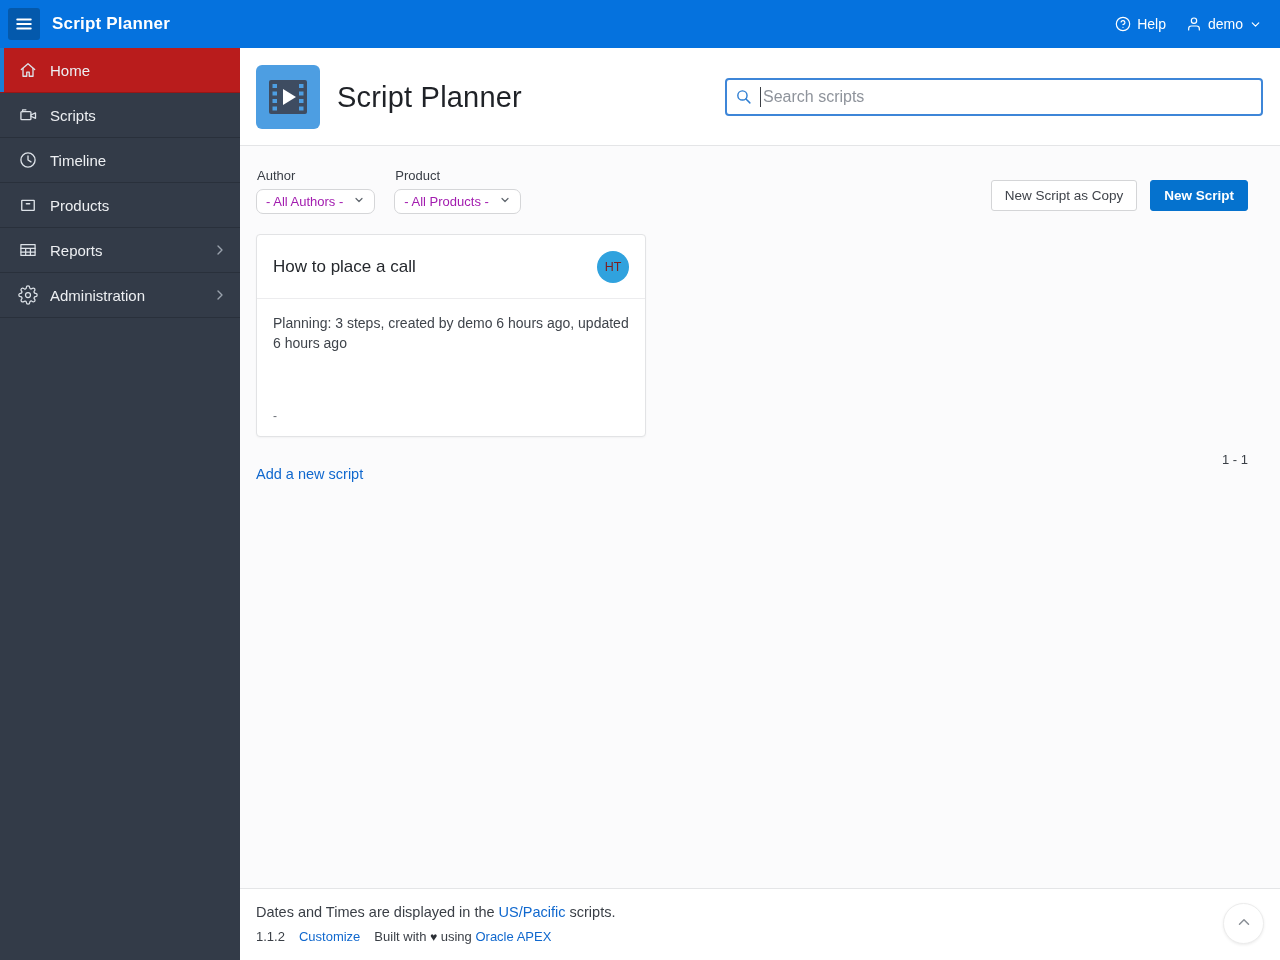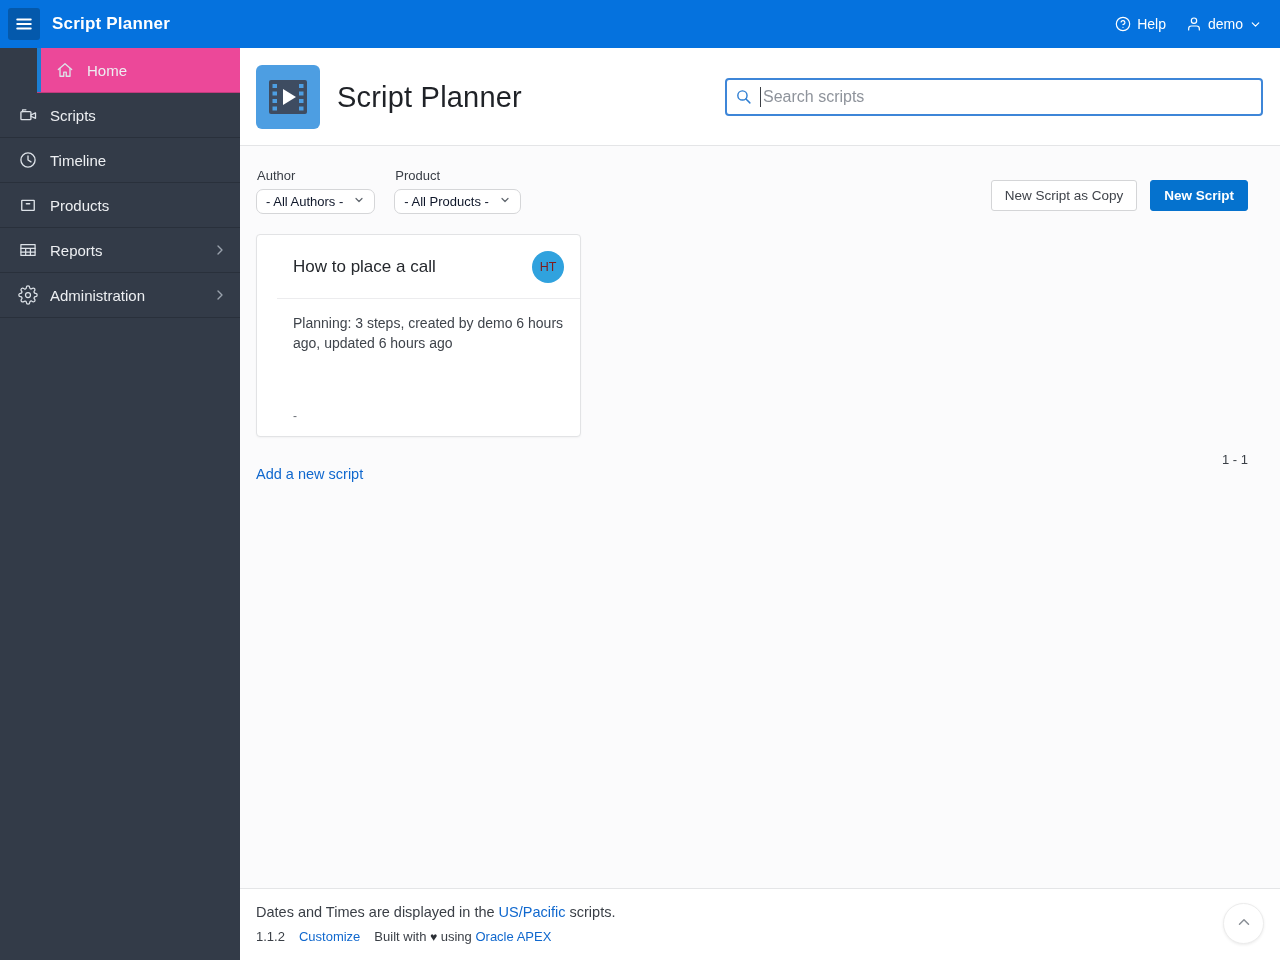--- a/index.html
+++ b/index.html
@@ -28,21 +28,21 @@
   
   .sidebar {
     position:absolute; top:48px; left:0; bottom:0; width:240px;
     background:#333B48; z-index:20;
   }
   .nav-item {
     height:45px; display:flex; align-items:center; padding:0 12px;
     color:#EDEFF2; font-size:15px; cursor:pointer; position:relative;
     border-bottom:1px solid rgba(0,0,0,0.18);
   }
-  .nav-item.active { background:#ec4899;margin-left:37px; }
+  .nav-item.active { background:#b91c1c; }
   .nav-item.active::before {
     content:""; position:absolute; left:0; top:0; bottom:0; width:4px; background:#1B7FD4;
   }
   .nav-icon { width:20px; height:20px; margin:0 12px 0 6px; color:#DDE2E8; flex:none; }
   .nav-icon svg { display:block; }
   .nav-label { flex:1; }
   .nav-chevron { color:#9AA2AD; width:16px; height:16px; flex:none; }
 
   
   .main { position:absolute; top:48px; left:240px; right:0; bottom:0; background:#FBFBFC; }
@@ -66,36 +66,36 @@
   .search-icon { position:absolute; left:10px; top:10px; color:#2C7DD2; }
   .caret { position:absolute; left:35px; top:9px; width:1px; height:20px; background:#3b3f45; }
 
   .content { position:absolute; top:98px; left:0; right:0; bottom:72px; }
 
   .toolbar { display:flex; padding:22px 32px 0 16px; }
   .filter-group { margin-right:19px; }
   .filter-label { font-size:13px; color:#383D45; margin-bottom:6px; margin-left:1px; }
   .select {
     height:25px; background:#fff; border:1px solid #D5D6D8; border-radius:7px;
-    display:inline-flex; align-items:center; font-size:13px; color:#0f172a;
+    display:inline-flex; align-items:center; font-size:13px; color:#a21caf;
     padding:0 9px; gap:10px; cursor:pointer; min-width:114px;
   }
   .select .sel-chevron { color:#5F656D; }
   .toolbar-buttons { margin-left:auto; display:flex; gap:13px; margin-top:12px; }
   .btn {
     height:31px; border-radius:3px; font-size:13.5px; font-family:"Liberation Sans",sans-serif;
     padding:0 13px; cursor:pointer;
   }
   .btn-secondary { background:#fff; border:1px solid #D4D5D7; color:#3F434A; }
   .btn-primary { background:#0572CE; border:1px solid #0572CE; color:#fff; font-weight:700; }
 
   .card {
-    position:absolute; left:16px; top:88px; width:325px; height:203px;
+    position:absolute; left:16px; top:88px; width:390px; height:203px;
     background:#fff; border:1px solid #E2E3E5; border-radius:4px;
-    box-shadow:0 1px 2px rgba(0,0,0,0.04); display:flex; flex-direction:column;padding-left:20px;
+    box-shadow:0 1px 2px rgba(0,0,0,0.04); display:flex; flex-direction:column;
   }
   .card-header {
     display:flex; align-items:center; padding:16px; border-bottom:1px solid #ECECEE; height:64px; flex:none;
   }
   .card-title { font-size:17px; font-weight:500; color:#25282D; flex:1; }
   .avatar {
     width:32px; height:32px; border-radius:50%; background:#30A2DE; color:#7f1d1d;
     font-size:12.5px; display:flex; align-items:center; justify-content:center; flex:none;
   }
   .card-body { padding:14px 16px 0 16px; font-size:14px; line-height:20px; color:#3F444B; flex:1; }

